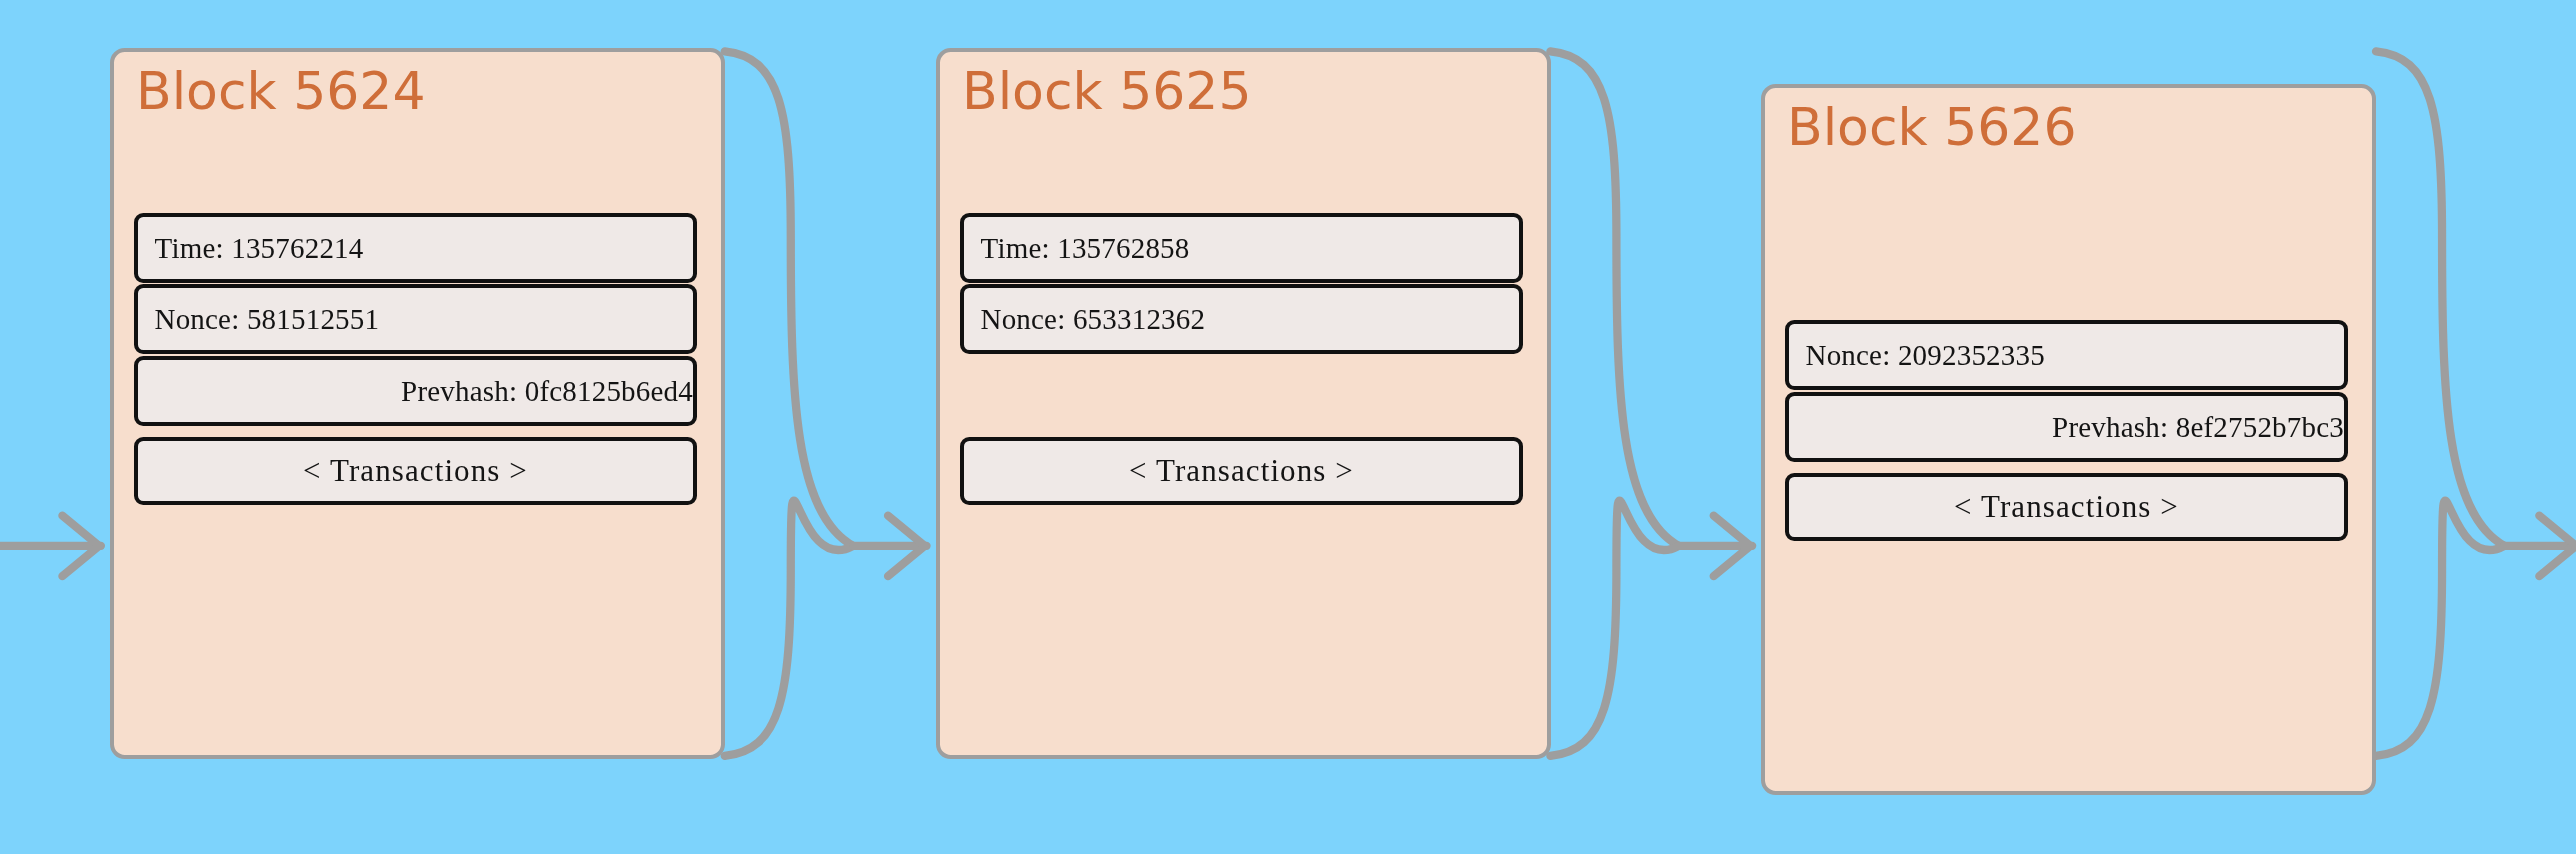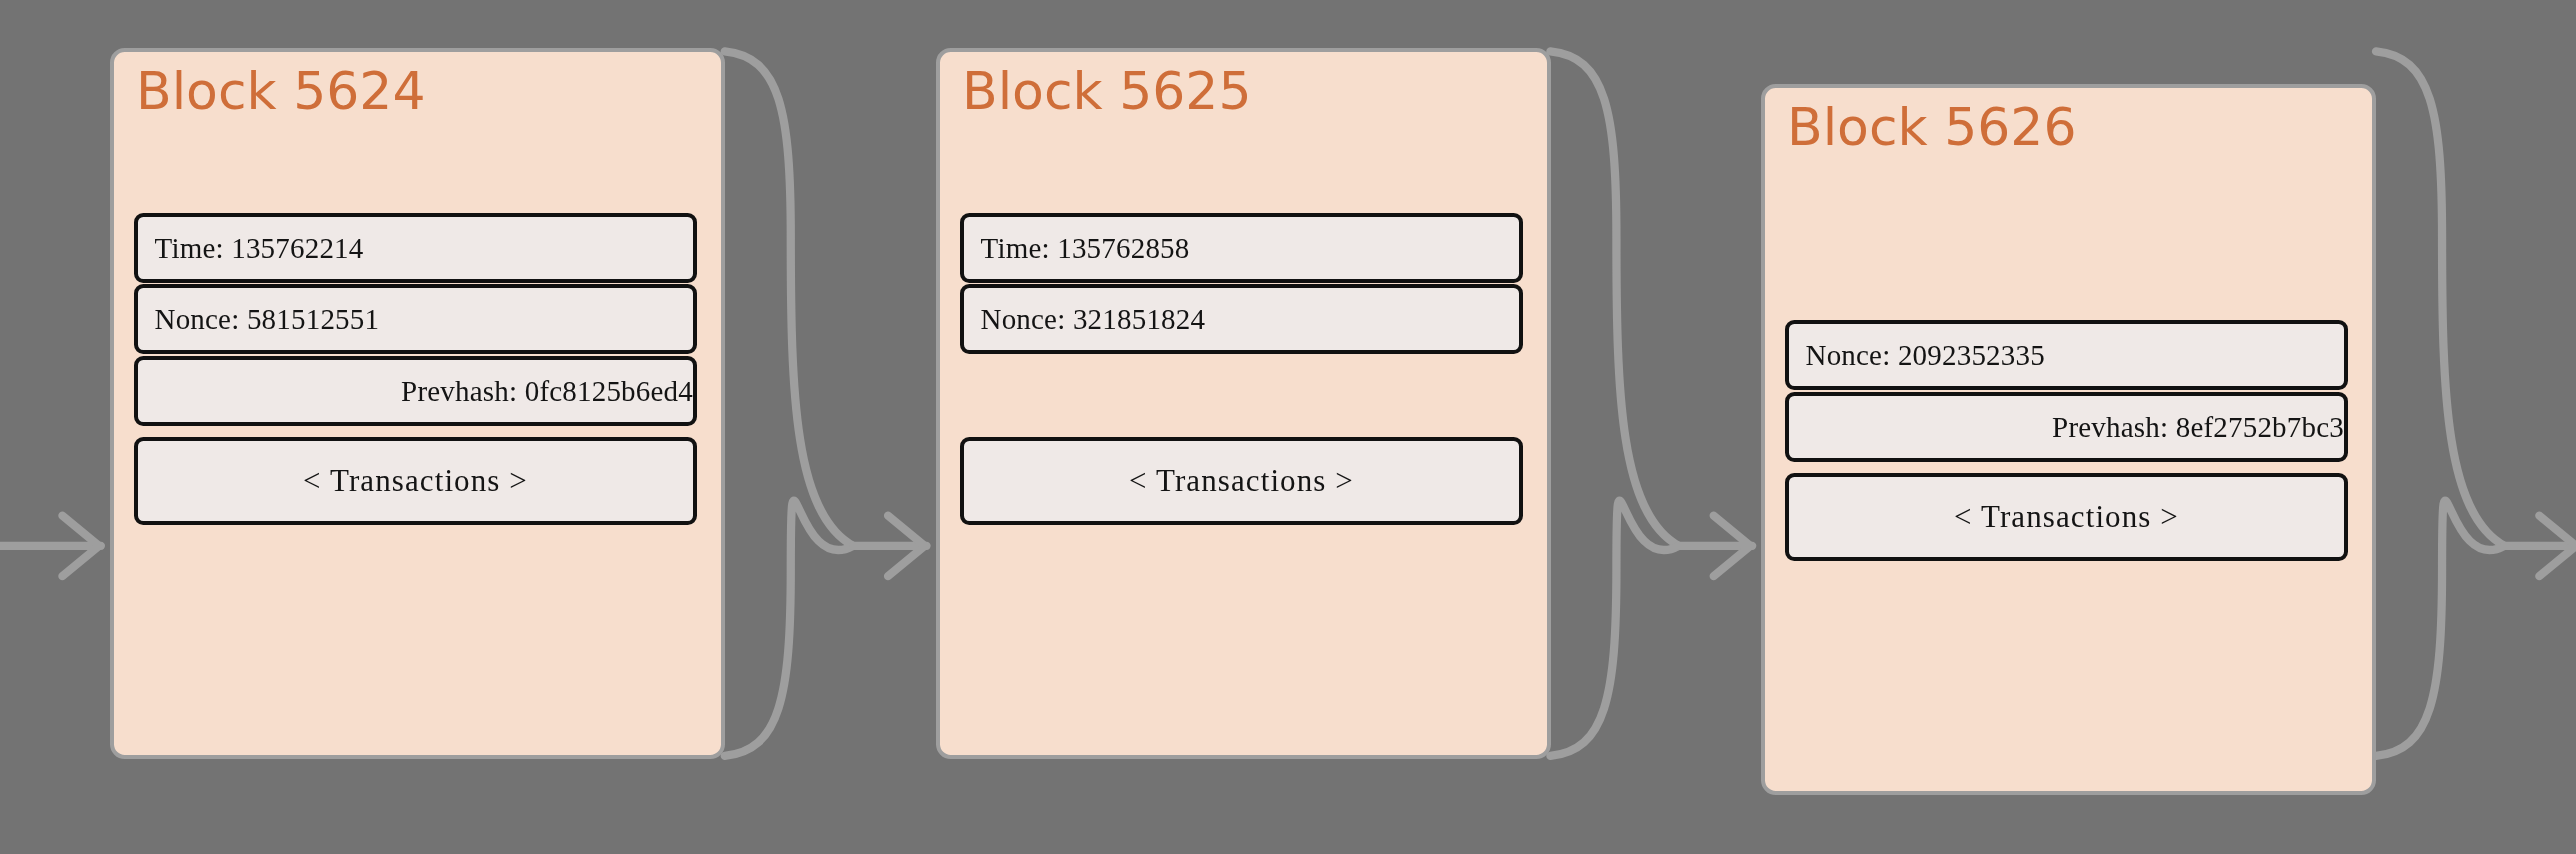--- a/index.html
+++ b/index.html
@@ -11,21 +11,21 @@
   body {
     width: 2576px;
     height: 855px;
     overflow: hidden;
     font-family: "DejaVu Sans", "Liberation Sans", sans-serif;
   }
   #canvas {
     position: relative;
     width: 2576px;
     height: 855px;
-    background: #737373;
+    background: #7dd3fc;
   }
   #connector-layer {
     position: absolute;
     left: 0;
     top: 0;
     width: 2576px;
     height: 855px;
     pointer-events: none;
   }
   .block {
@@ -67,21 +67,21 @@
     color: #141414;
     white-space: nowrap;
     letter-spacing: 0.2px;
     font-family: Liberation Serif, serif;
   }
   .field-time  { top: 161px; }
   .field-nonce { top: 232px; }
   .field-prevhash { top: 304px; justify-content: flex-end; }
   .field-tx {
     top: 385px;
-    height: 88px;
+    height: 68px;
     justify-content: center;
     padding-left: 0;
   }
   .field-tx .field-text {
     font-size: 31px;
     letter-spacing: 1.1px;
   }
   .block-1 { left: 110px; }
   .block-2 { left: 936px; }
   .block-3 { left: 1761px; margin-top: 36px; }
@@ -138,21 +138,21 @@
       <span class="field-text">&lt; Transactions &gt;</span>
     </div>
   </div>
 
   <div class="block block-2">
     <div class="block-title">Block 5625</div>
     <div class="field field-time">
       <span class="field-text">Time: 135762858</span>
     </div>
     <div class="field field-nonce">
-      <span class="field-text">Nonce: 321851824</span>
+      <span class="field-text">Nonce: 653312362</span>
     </div>
     <div class="field field-tx">
       <span class="field-text">&lt; Transactions &gt;</span>
     </div>
   </div>
 
   <div class="block block-3">
     <div class="block-title">Block 5626</div>
     <div class="field field-nonce">
       <span class="field-text">Nonce: 2092352335</span>

